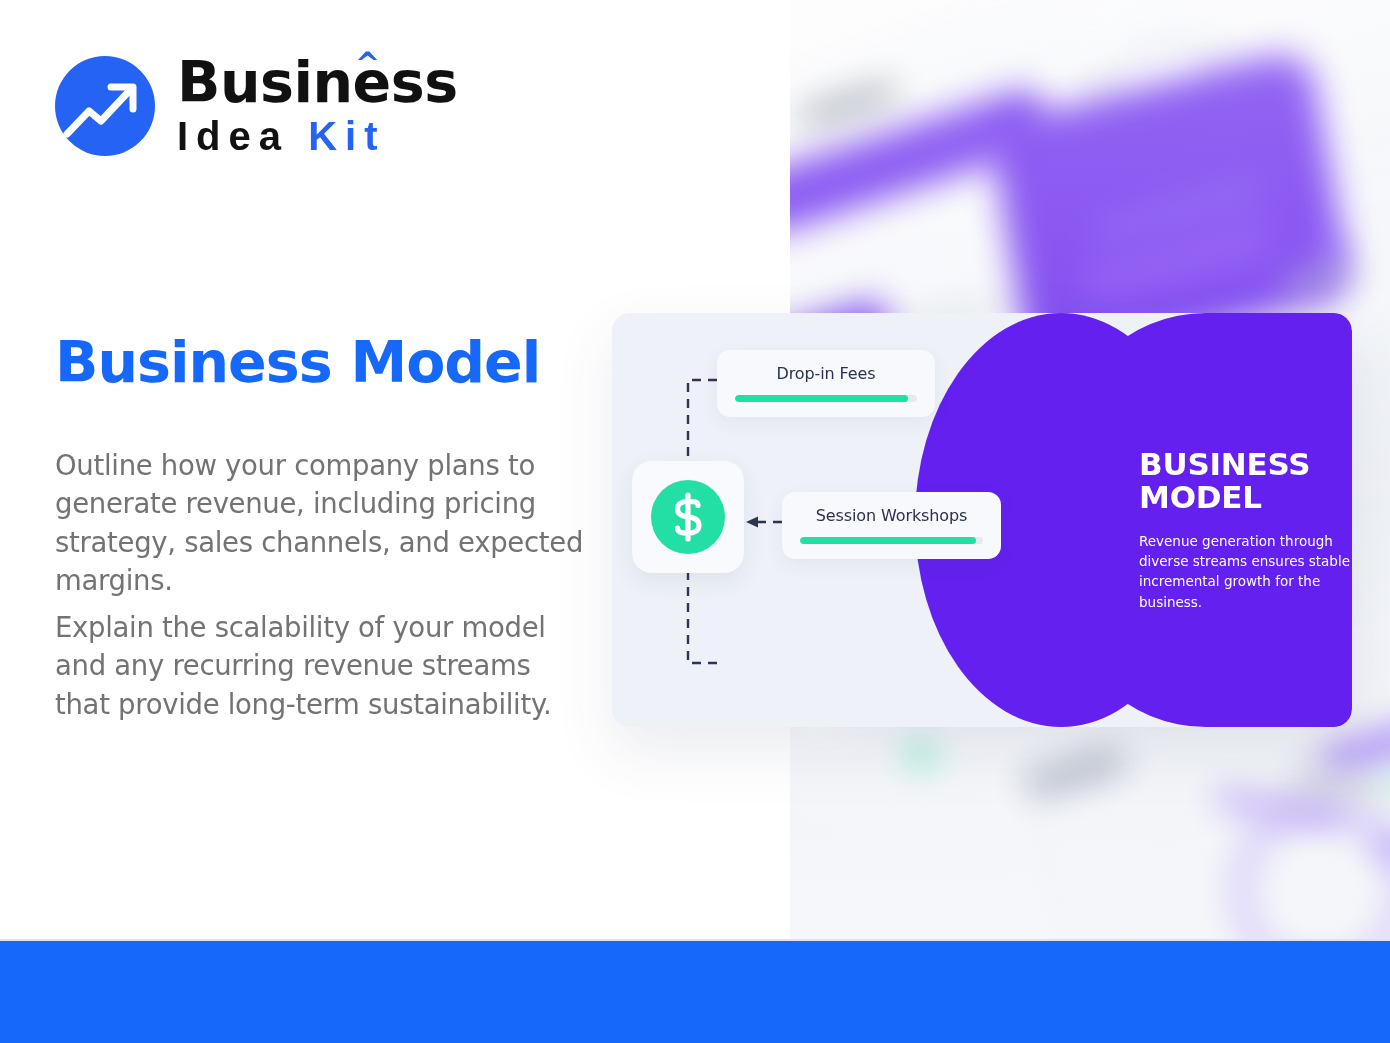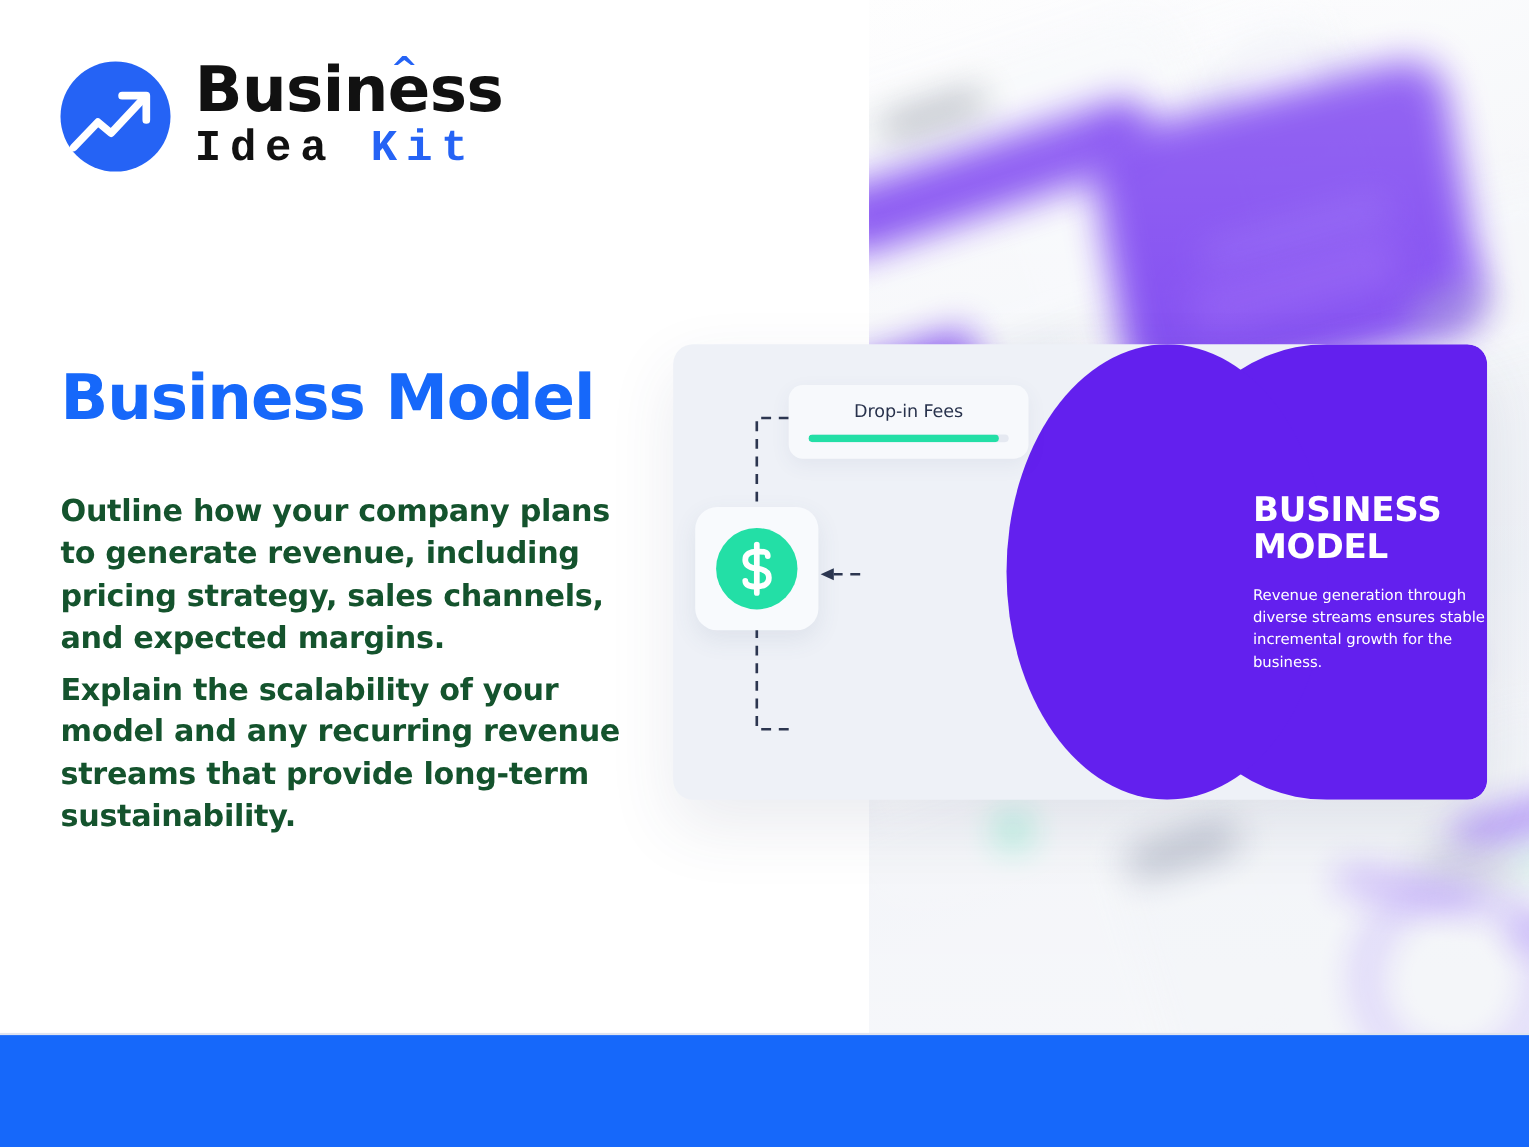--- a/index.html
+++ b/index.html
@@ -193,21 +193,21 @@
     position: absolute;
     left: 178px; top: -6px;
     font-size: 30px; color: #2563f5; font-weight: 700;
     line-height: 1;
   }
   .logo-sub {
     margin-top: 7px;
     font-size: 40px;
     font-weight: 700;
     letter-spacing: 8px;
-    font-family: Liberation Mono, monospace;
+    font-family: Liberation Sans, sans-serif;
     color: #111111;
     line-height: 1;
   }
   .logo-sub .kit { color: #2563f5; }
 
   
   .headline {
     position: absolute;
     left: 55px; top: 295px;
     font-size: 57px;
@@ -215,22 +215,22 @@
     color: #1668fa;
     letter-spacing: -1px;
     font-family: "DejaVu Sans", sans-serif;
     line-height: 1.05;
   }
   .body-text {
     position: absolute;
     left: 55px;
     width: 530px;
     font-size: 27.5px;
-    font-weight: 700;
-    color: #14532d;
+    font-weight: 400;
+    color: #737373;
     line-height: 1.40;
     font-family: "DejaVu Sans", sans-serif;
     letter-spacing: -0.3px;
   }
   .body-1 { top: 418px; }
   .body-2 { top: 580px; }
 
   
   .diagram-panel {
     position: absolute;
@@ -451,19 +451,25 @@
       </div>
     </div>
 
     <div class="stream-card card-1">
       <div class="stream-label">Drop-in Fees</div>
       <div class="stream-track">
         <div class="stream-fill" style="width:95%"></div>
       </div>
     </div>
 
+    <div class="stream-card card-2">
+      <div class="stream-label">Session Workshops</div>
+      <div class="stream-track">
+        <div class="stream-fill" style="width:96%"></div>
+      </div>
+    </div>
 
   </div>
 
   <div class="footer-hairline"></div>
   <div class="footer-bar"></div>
 
 </div>
 
 </body></html>

